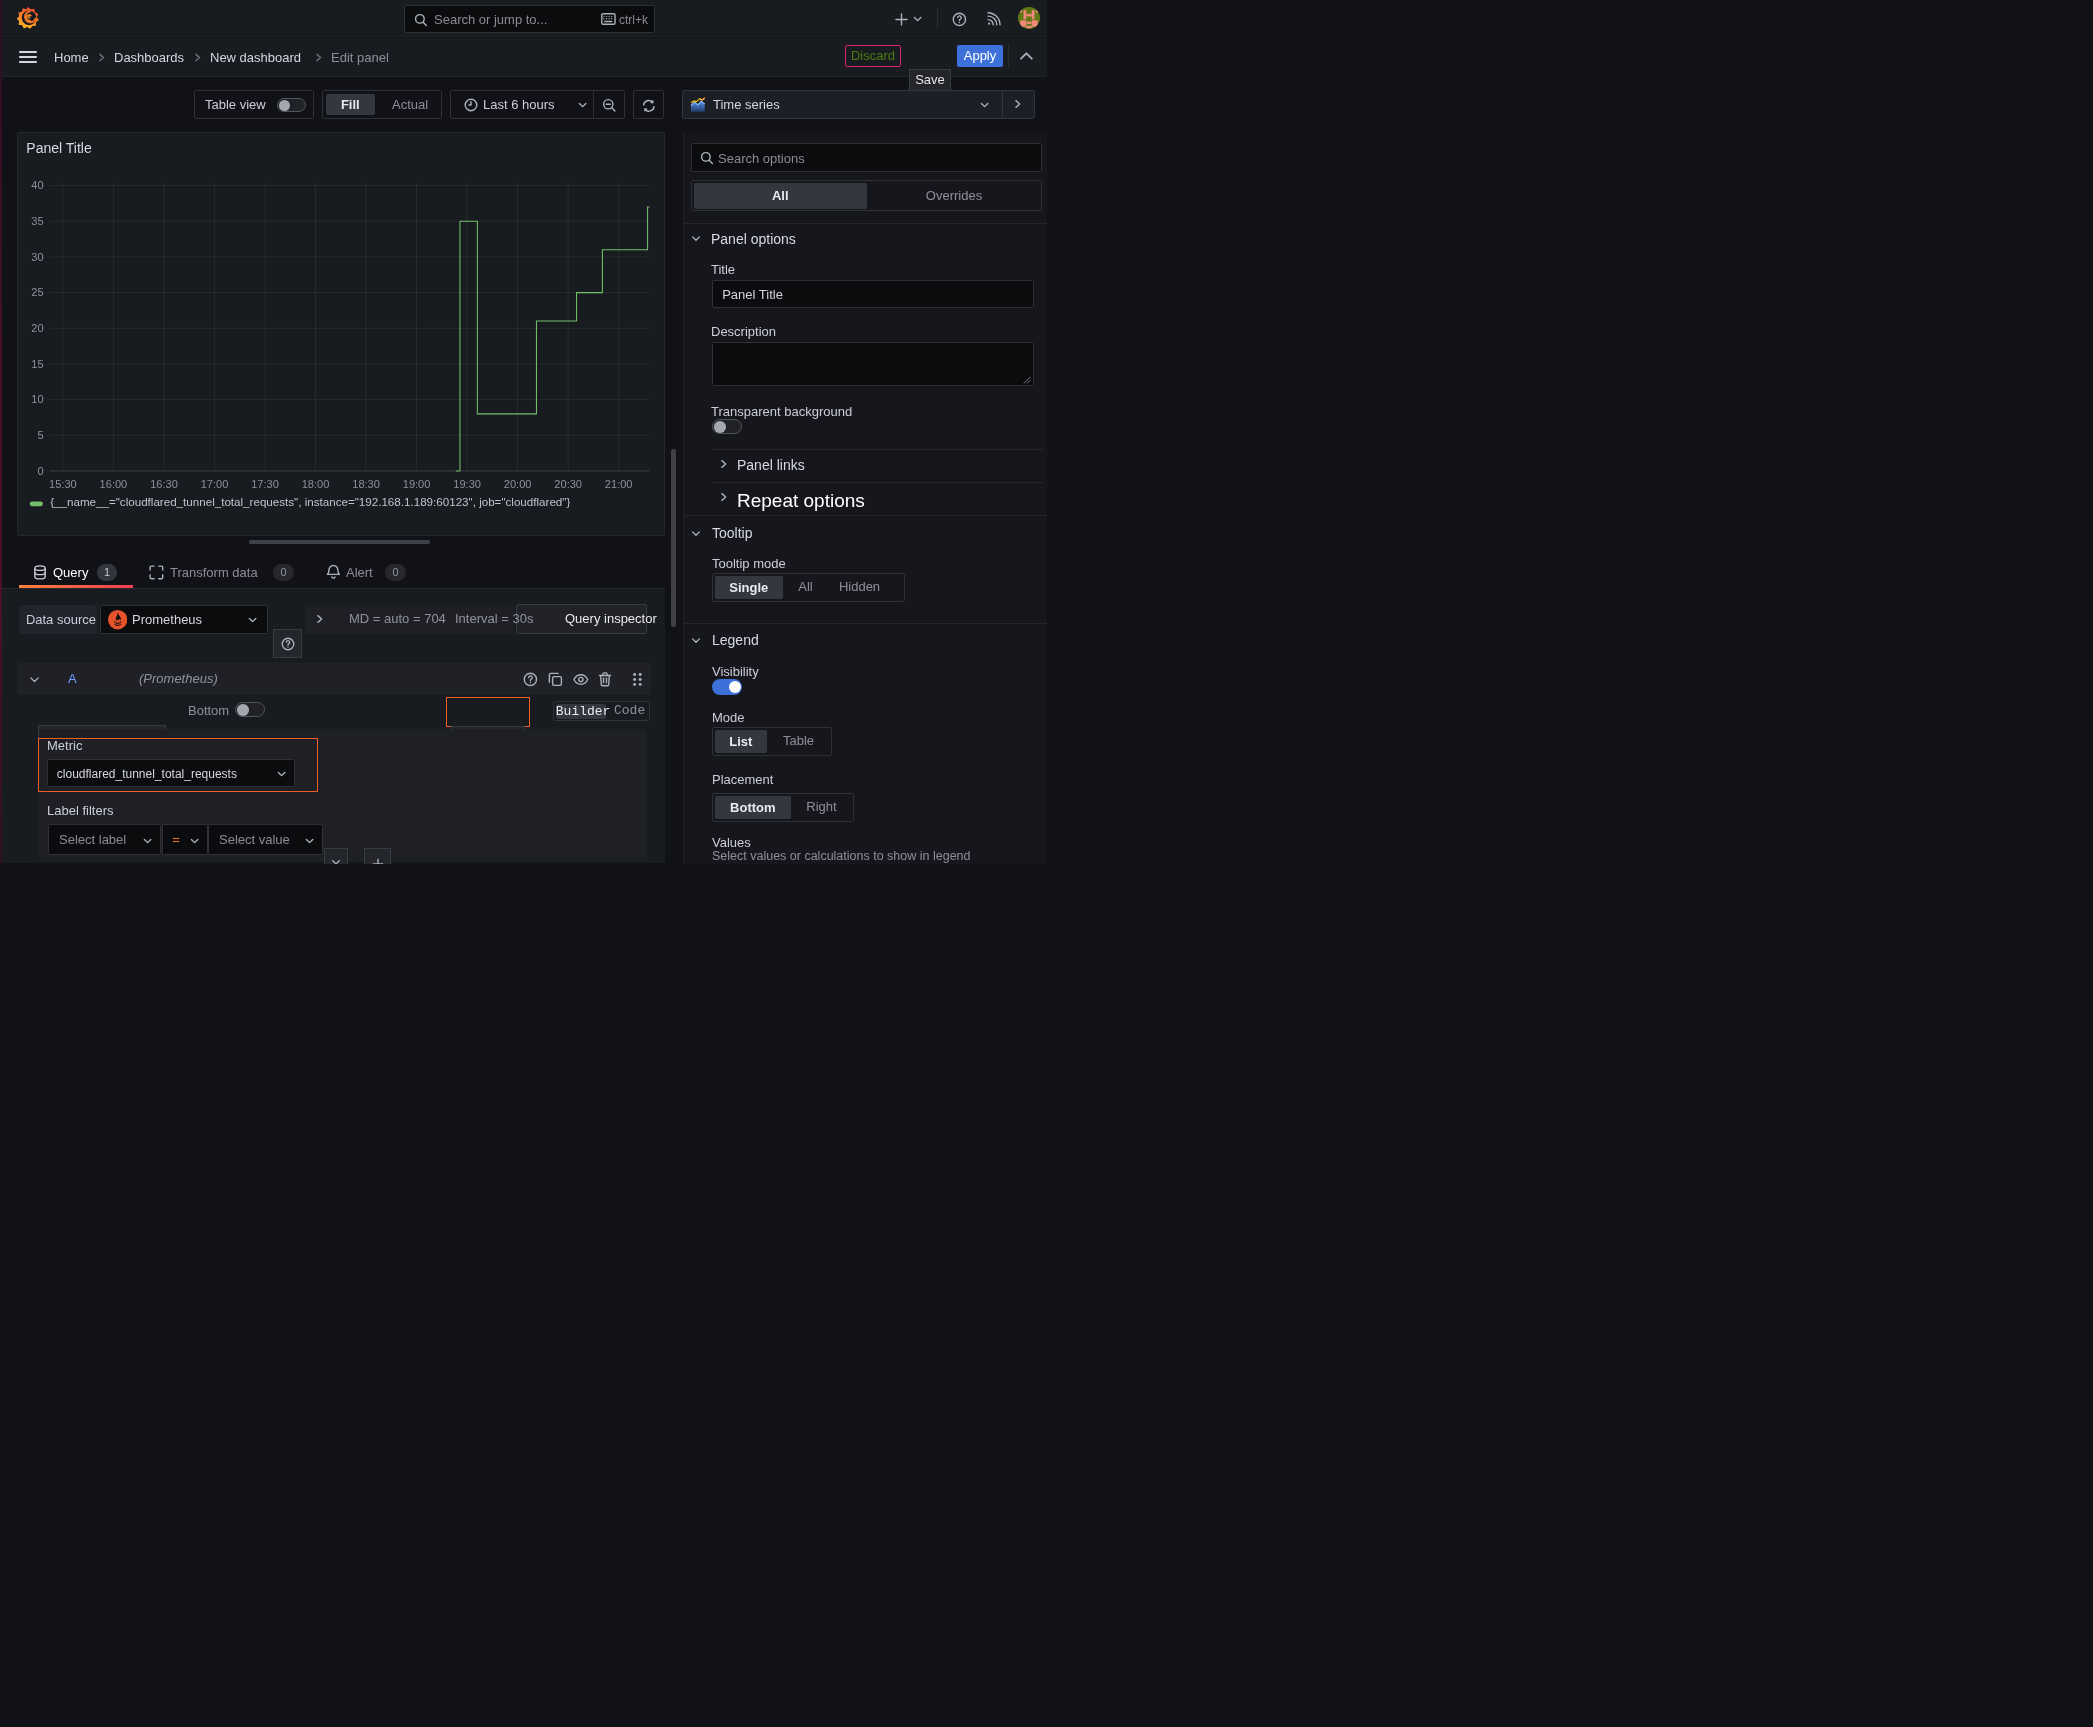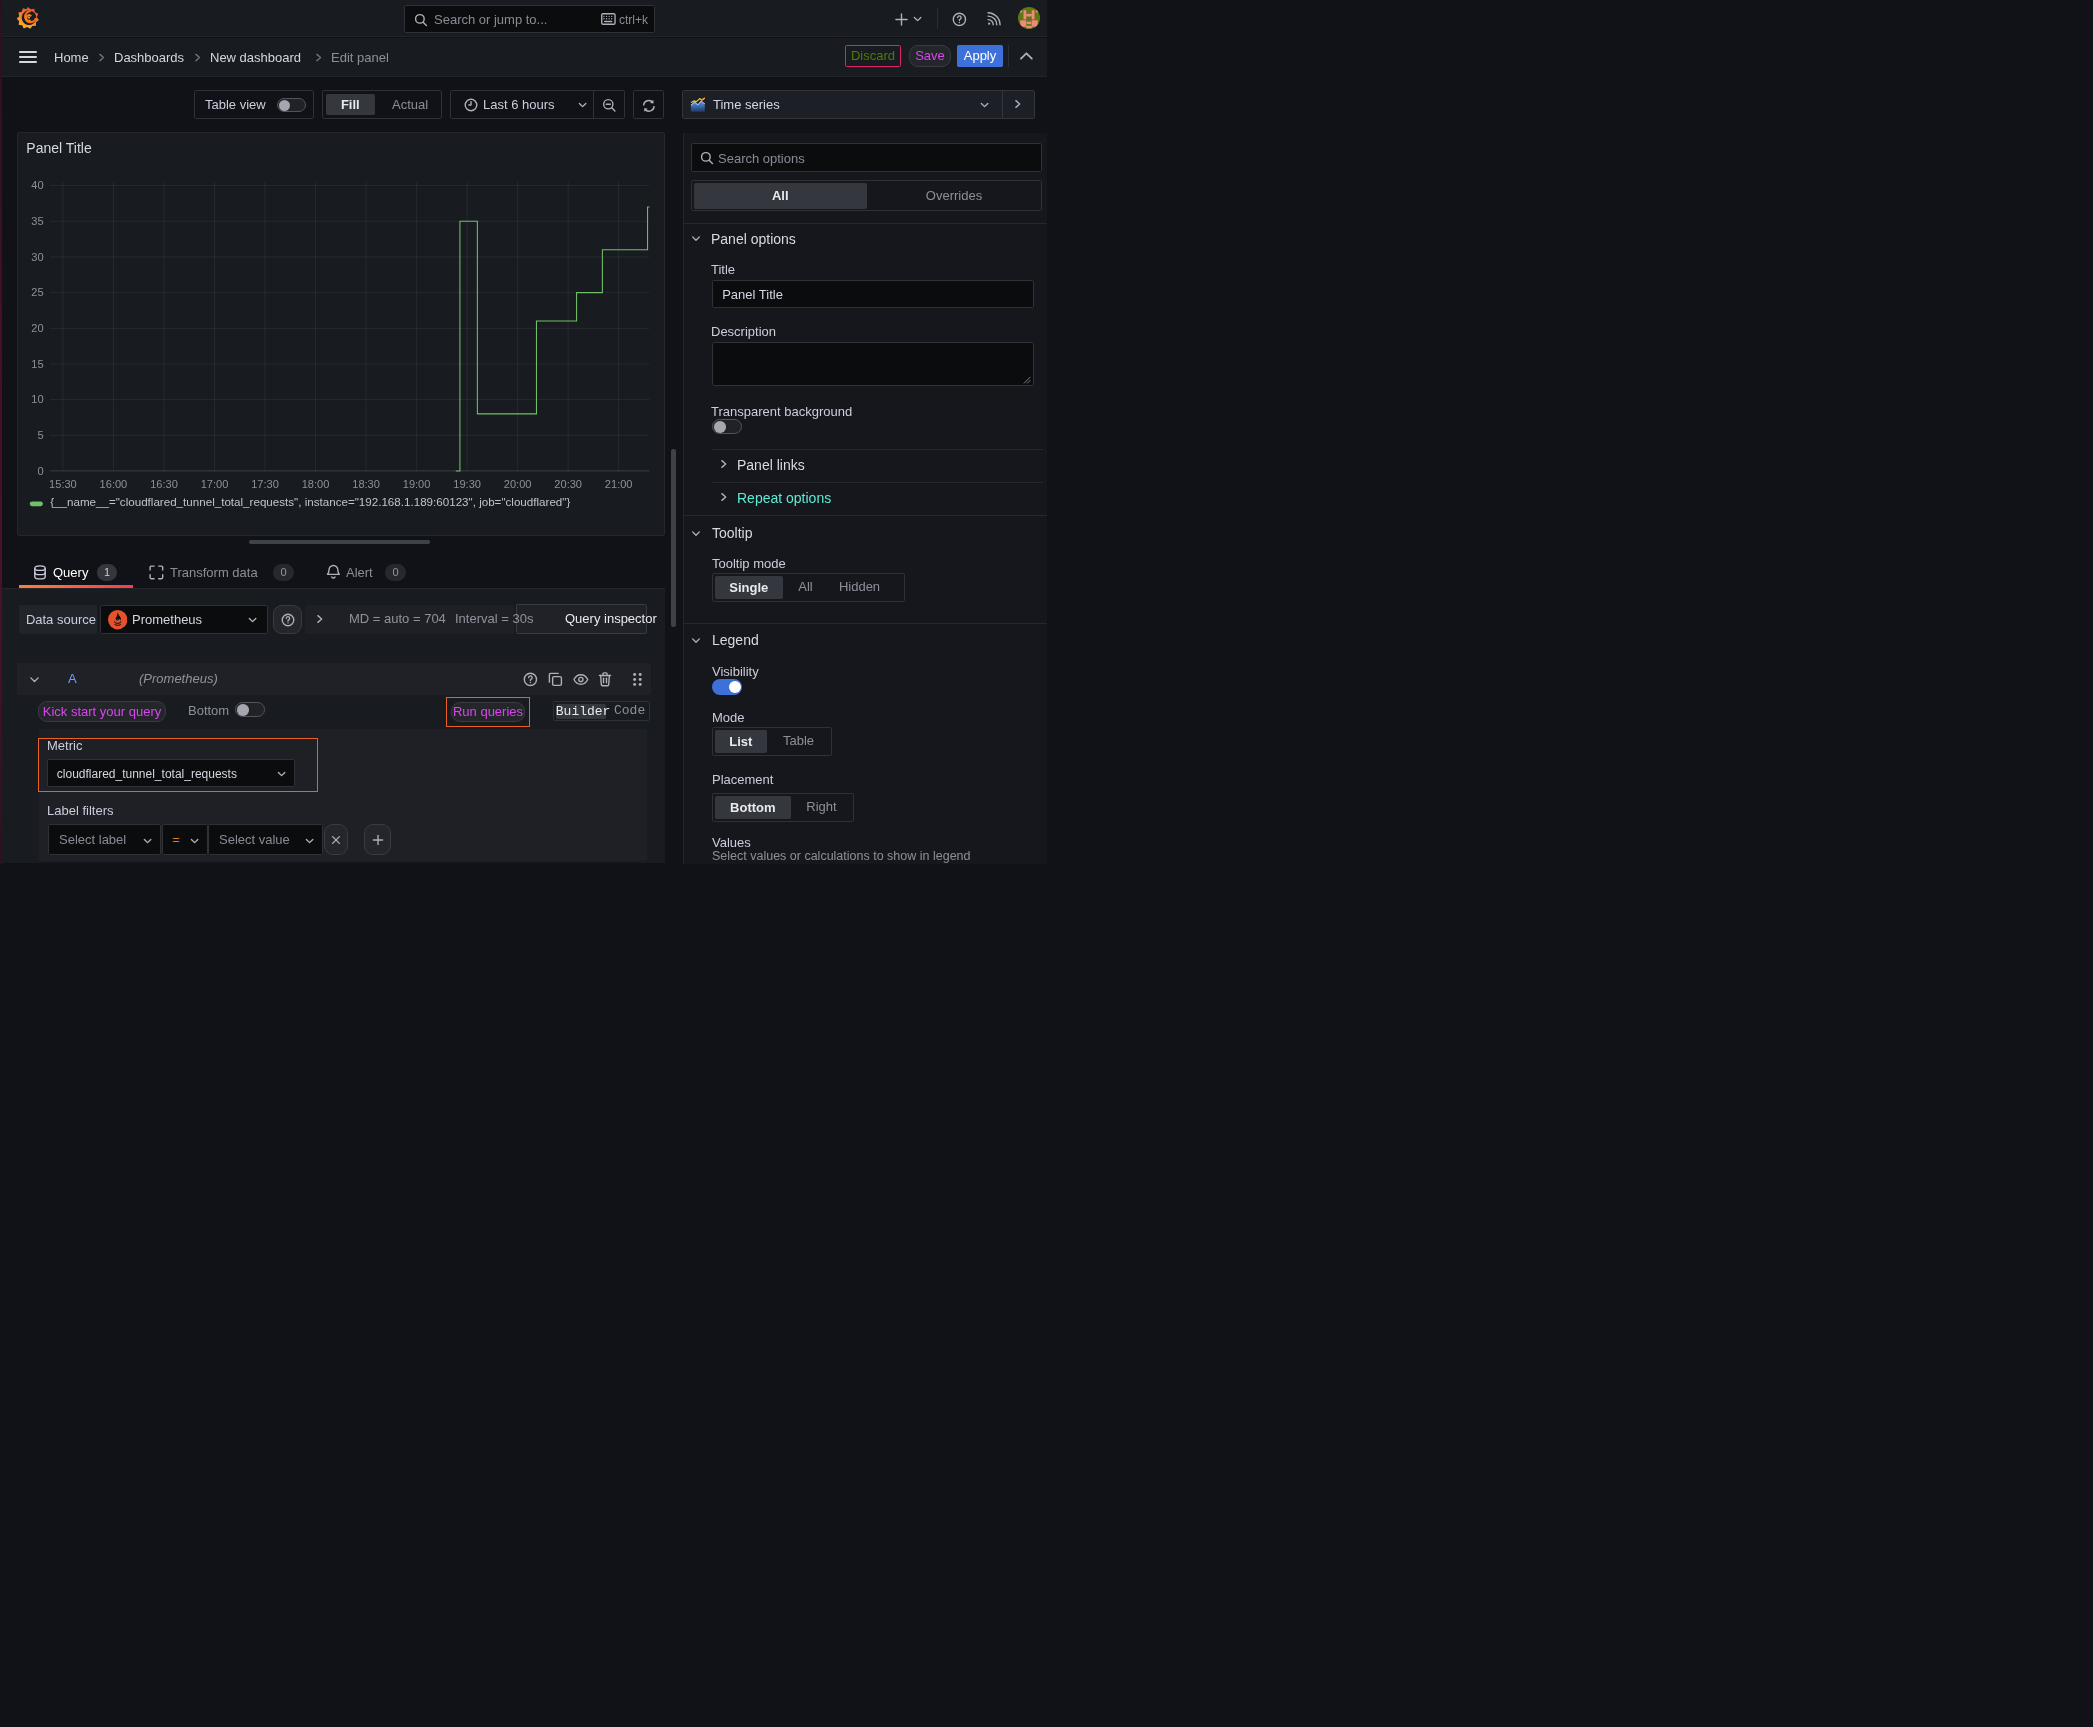--- a/index.html
+++ b/index.html
@@ -2,21 +2,21 @@
 <html style="font-size:14.8px"><head>
 <meta charset="utf-8">
 <style>
 * { margin:0; padding:0; box-sizing:border-box; }
 html,body { width:1047px; height:864px; overflow:hidden; }
 body { font-family:"Liberation Sans", sans-serif; background:#111217; color:#ccccdc; font-size:13px; position:relative; }
 .abs { position:absolute; white-space:nowrap; }
 .muted { color:rgba(204,204,220,.65); }
 .bar { background:#181b1f; }
 .inputbox { background:#0b0c0e; border:0.9px solid #2f3136; border-radius:1.8px; }
-.btn { background:#24262c; border:0.9px solid #393b42; border-radius:9px; color:#d946ef; }
+.btn { background:#24262c; border:0.9px solid #393b42; border-radius:0; color:#e5e5e5;margin-top:24px; }
 .groupbox { border:0.9px solid #2f3136; border-radius:1.8px; }
 .seg { background:#34373d; border-radius:1.8px; color:#e9eaf0; }
 .sep-v { width:0.9px; background:#2c2e33; }
 svg { display:block; }
 .icon { stroke:#aeb0ba; fill:none; stroke-width:1.5; stroke-linecap:round; stroke-linejoin:round; }
 </style>
 </head>
 <body>
 
 <div class="abs bar" style="left:0;top:0;width:1047px;height:37px;border-bottom:0.9px solid #222429;"></div>
@@ -421,21 +421,21 @@
 </div>
 <div class="abs" style="left:712px;top:449px;width:331px;height:0.9px;background:#25272c;"></div>
 <svg class="abs icon" style="left:720px;top:459px;" width="7.4" height="10" viewBox="0 0 8 11">
     <polyline points="2,1.8 6.2,5.5 2,9.2"></polyline>
   </svg>
 <div class="abs" style="left:737px;top:457px;color:#d8d9e2;font-size:14px;font-weight:500;">Panel links</div>
 <div class="abs" style="left:712px;top:482px;width:331px;height:0.9px;background:#25272c;"></div>
 <svg class="abs icon" style="left:720px;top:492px;" width="7.4" height="10" viewBox="0 0 8 11">
     <polyline points="2,1.8 6.2,5.5 2,9.2"></polyline>
   </svg>
-<div class="abs" style="left:737px;top:490px;color:#5eead4;font-size:14px;font-weight:500;">Repeat options</div>
+<div class="abs" style="left:737px;top:490px;color:#ffffff;font-size:19px;font-weight:500;">Repeat options</div>
 <div class="abs" style="left:683px;top:515px;width:364px;height:0.9px;background:#25272c;"></div>
 
 <svg class="abs icon" style="left:691px;top:530px;" width="10" height="7.4" viewBox="0 0 11 8">
     <polyline points="1.8,2 5.5,5.8 9.2,2"></polyline>
   </svg>
 <div class="abs" style="left:712px;top:525px;color:#d8d9e2;font-size:14px;font-weight:500;">Tooltip</div>
 <div class="abs" style="left:712px;top:556px;color:#ccccdc;">Tooltip mode</div>
 <div class="abs groupbox" style="left:712px;top:573px;width:193px;height:29px;">
   <div class="abs seg" style="left:1.8px;top:1.8px;width:68px;height:23px;text-align:center;line-height:23px;font-weight:700;">Single</div>
   <div class="abs muted" style="left:74px;top:4.6px;width:37px;text-align:center;">All</div>

